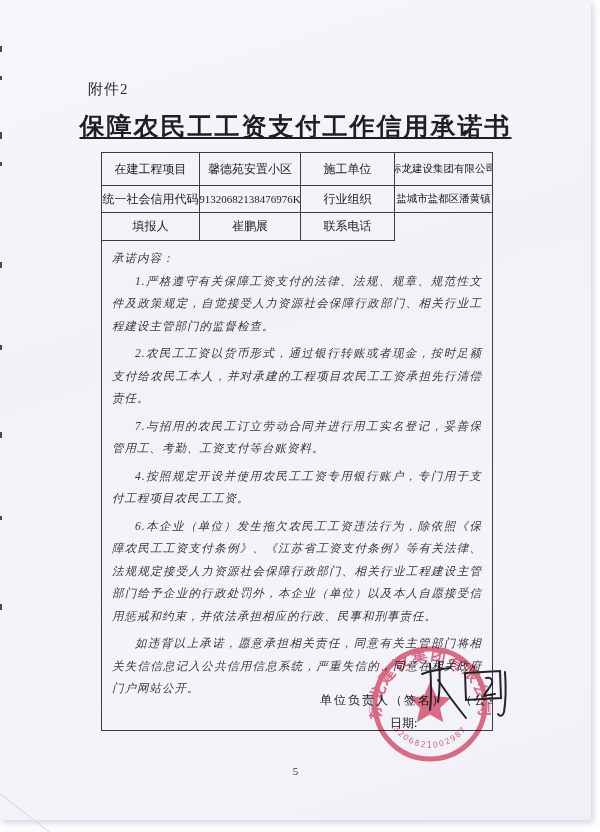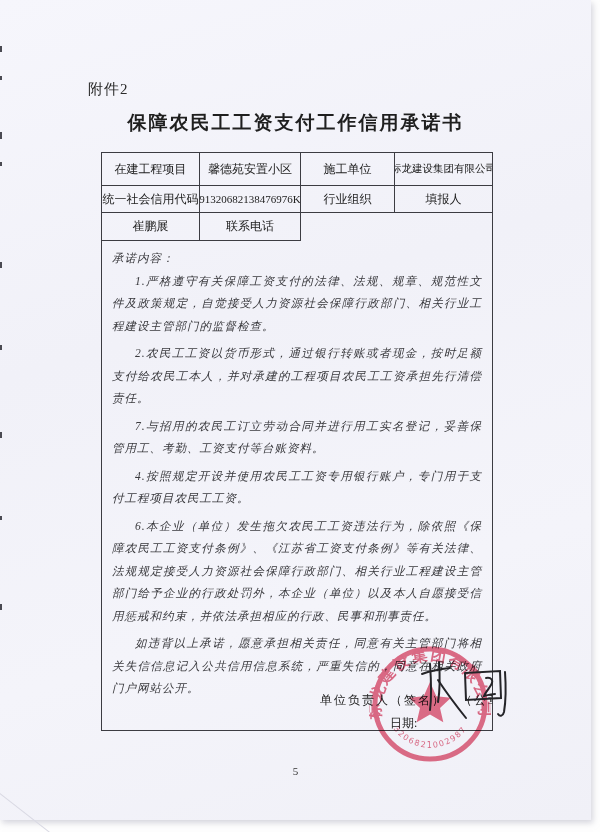--- a/index.html
+++ b/index.html
@@ -16,21 +16,21 @@
   }
   .crease{
     position:absolute;left:-14px;top:782px;width:120px;height:1px;
     background:#d9d9e3;transform:rotate(38deg);transform-origin:left top;
   }
   .edge-mark{position:absolute;left:0;width:2px;background:#4a4a52;}
 
   .attachment{position:absolute;left:88px;top:80px;font-size:15px;letter-spacing:1px;}
   .doc-title{
     position:absolute;left:0;top:110px;width:591px;text-align:center;
-    font-size:19px;font-weight:bold;letter-spacing:2px;color:#1f1f1f;
+    font-size:25px;font-weight:bold;letter-spacing:2px;color:#1f1f1f;text-decoration:underline;
   }
 
   .info-table{
     position:absolute;left:101px;top:152px;width:392px;height:579px;
     border:1px solid #3c3c42;box-sizing:border-box;
   }
   .hdr-grid{
     display:grid;grid-template-columns:98px 101px 94px 97px;
     grid-template-rows:33px 27px 28px;
   }
@@ -83,20 +83,21 @@
   <div class="info-table">
     <div class="hdr-grid">
       <div class="cell">在建工程项目</div>
       <div class="cell">馨德苑安置小区</div>
       <div class="cell">施工单位</div>
       <div class="cell small">标龙建设集团有限公司</div>
 
       <div class="cell">统一社会信用代码</div>
       <div class="cell mono">91320682138476976K</div>
       <div class="cell">行业组织</div>
+      <div class="cell small">盐城市盐都区潘黄镇</div>
 
       <div class="cell">填报人</div>
       <div class="cell">崔鹏展</div>
       <div class="cell">联系电话</div>
     </div>
 
     <div class="commit-cell">
       <div class="commit-text">
         <p class="heading">承诺内容：</p>
         <p>1.严格遵守有关保障工资支付的法律、法规、规章、规范性文件及政策规定，自觉接受人力资源社会保障行政部门、相关行业工程建设主管部门的监督检查。</p>

